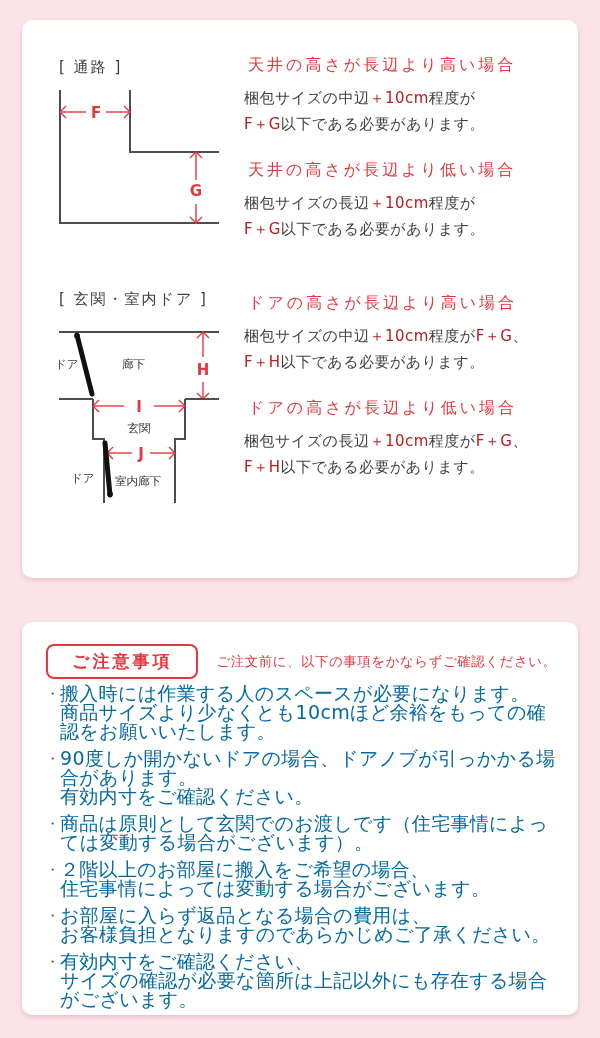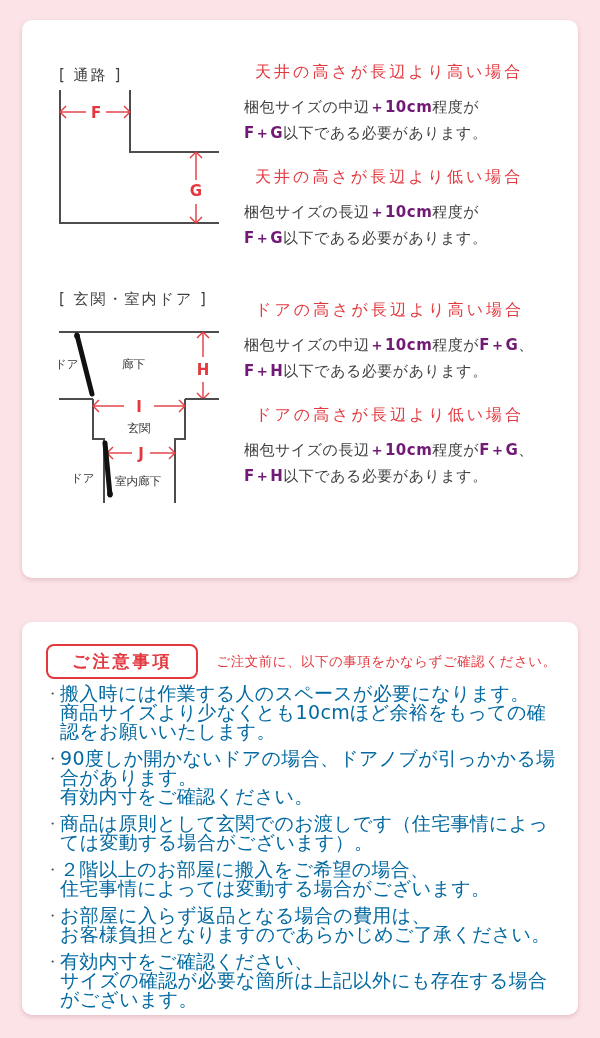--- a/index.html
+++ b/index.html
@@ -17,28 +17,28 @@
   }
   #size-guide-card{top:20px;height:558px;}
   #notice-card{top:622px;height:393px;}
 
   .diagram-label{
     position:absolute;left:37px;
     font-size:15px;color:#3f3f3f;letter-spacing:2px;
   }
   .tblock{position:absolute;left:222px;width:330px;}
   .case-h{
-    margin:11px;font-size:16px;font-weight:normal;
+    margin:4px;font-size:16px;font-weight:normal;
     color:#e2383e;letter-spacing:3px;line-height:22px;
   }
   .case-body{
     margin:9px 0 0 0;font-size:15px;color:#3f3f3f;
     line-height:26px;letter-spacing:0.5px;
   }
-  .rd{color:#701a75;font-weight:bold;}
+  .rd{color:#b91c1c;font-weight:normal;}
 
   svg{position:absolute;overflow:visible;}
   .wall{stroke:#4d4d4d;stroke-width:2;fill:none;}
   .red-line{stroke:#e2383e;stroke-width:1.4;fill:none;}
   .dim{fill:#e2383e;font-size:15px;font-weight:bold;font-family:"DejaVu Sans","Liberation Sans",sans-serif;}
   .jp{fill:#333333;font-size:11.5px;font-family:"DejaVu Sans","Liberation Sans",sans-serif;}
   .door{stroke:#111111;stroke-width:5;stroke-linecap:round;}
   .hinge{fill:#111111;}
 
   .notice-header{
@@ -54,21 +54,21 @@
   .note-list{position:absolute;left:24px;top:62px;right:16px;}
   .note-item{display:flex;margin-bottom:8px;}
   .note-bullet{width:14px;flex:none;color:#4a4a4a;font-size:13px;line-height:19px;}
   .note-text{color:#0369a1;font-size:19px;line-height:19px;letter-spacing:0.3px;}
 </style>
 </head>
 <body>
 
 <div class="card" id="size-guide-card">
 
-  <div class="diagram-label" style="top:46px;">[ 通路 ]</div>
+  <div class="diagram-label" style="top:38px;">[ 通路 ]</div>
 
   <svg style="left:30px;top:62px;" width="175" height="150" viewBox="0 0 175 150">
     <path class="wall" d="M8,8 V141 H167"></path>
     <path class="wall" d="M78,8 V70 H167"></path>
 
     <path class="red-line" d="M14,24 L8,30 L14,36"></path>
     <line class="red-line" x1="8" y1="30" x2="34" y2="30"></line>
     <text class="dim" x="44" y="36" text-anchor="middle">F</text>
     <line class="red-line" x1="54" y1="30" x2="78" y2="30"></line>
     <path class="red-line" d="M72,24 L78,30 L72,36"></path>

